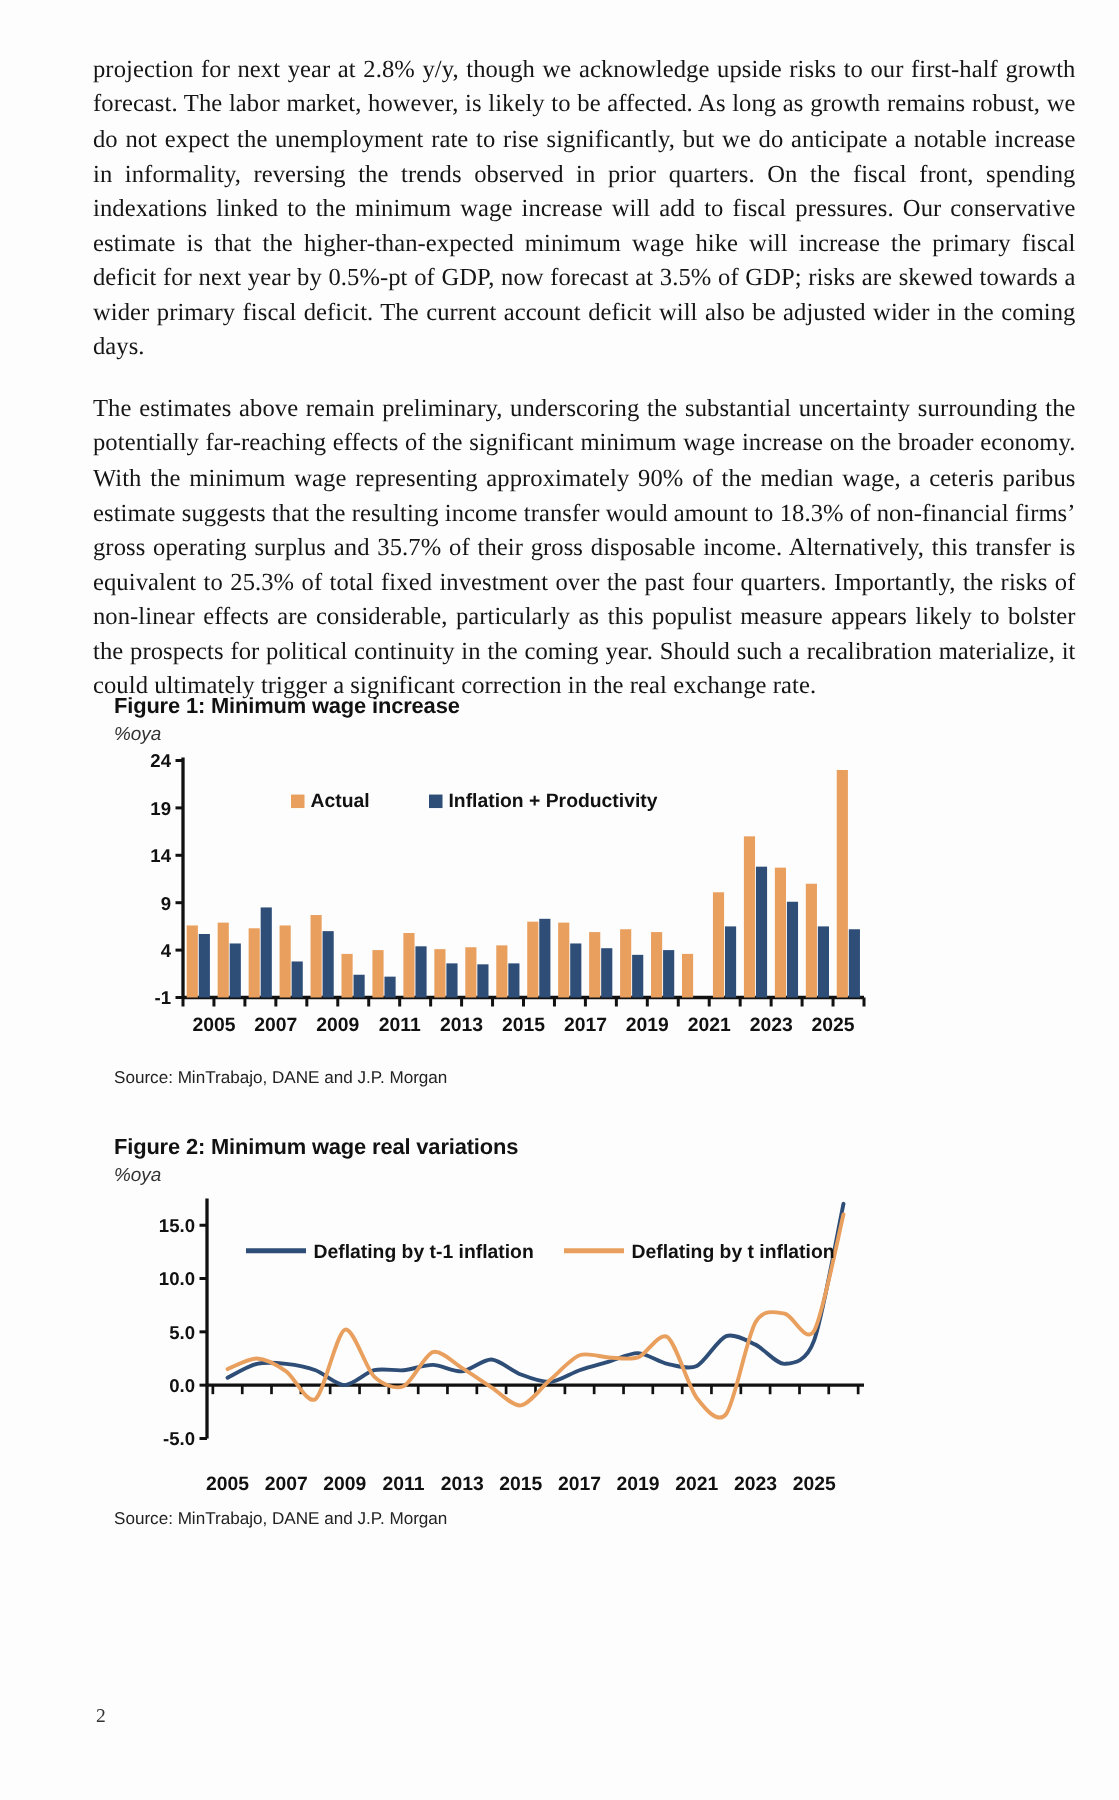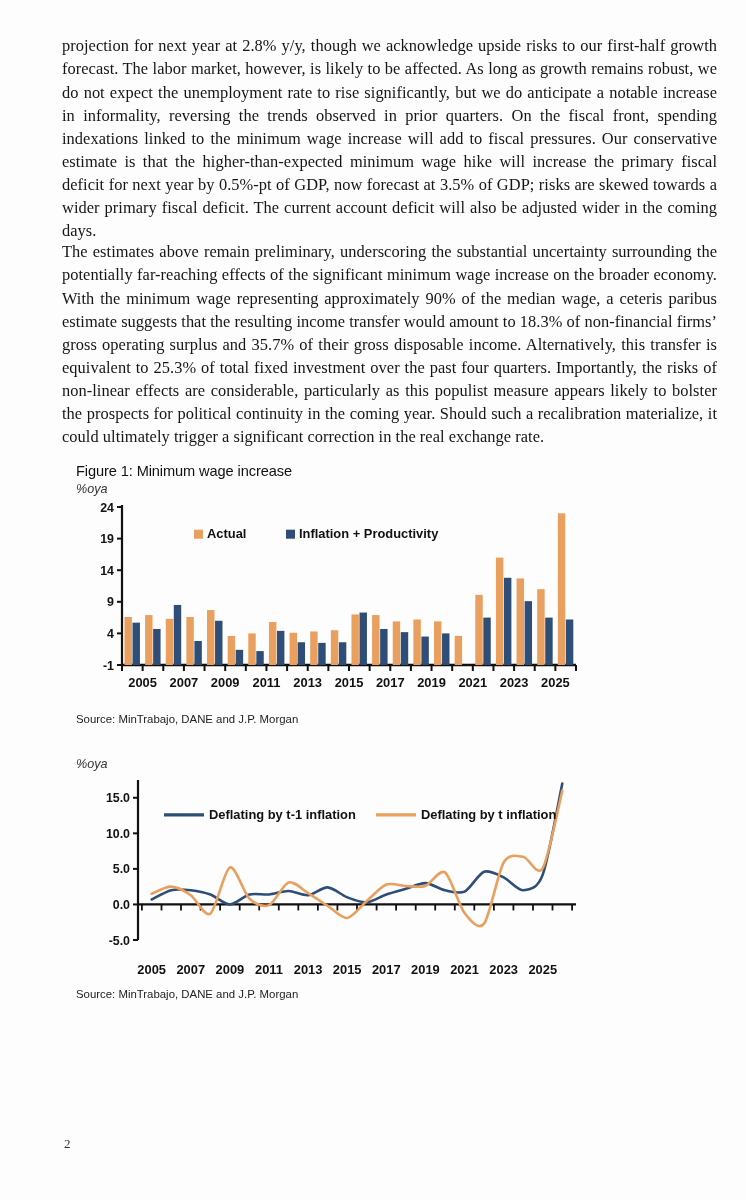--- a/index.html
+++ b/index.html
@@ -26,33 +26,33 @@
     left: 62px;
     width: 655px;
     font-family: "Liberation Serif", serif;
     font-size: 16.4px;
     line-height: 23.1px;
     text-align: justify;
     color: #151515;
     letter-spacing: 0.05px;
   }
   #para-1 { top: 18px; }
-  #para-2 { top: 224px; }
+  #para-2 { top: 244px; }
 
   
   .figure {
     position: absolute;
     font-family: "Liberation Sans", sans-serif;
   }
   #figure-1 { left: 76px; top: 463px; width: 520px; }
   #figure-2 { left: 76px; top: 757px; width: 520px; }
 
   .fig-title {
     font-size: 14.6px;
-    font-weight: normal;
+    font-weight: bold;
     color: #111111;
     letter-spacing: -0.1px;
     margin: 0 0 3px 0;
     white-space: nowrap;
   }
   .fig-units {
     font-size: 12.6px;
     color: #333333;
     margin: 0 0 1px 0;
     font-weight: normal;
@@ -191,20 +191,21 @@
             <text x="131" y="41.20399999999998" class="leglbl">Actual</text>
             <rect x="210" y="32.70399999999998" width="9" height="9" fill="#2E4E78"></rect>
             <text x="223" y="41.20399999999998" class="leglbl">Inflation + Productivity</text>
           </g>
         </svg>
     </div>
     <div class="fig-source">Source: MinTrabajo, DANE and J.P. Morgan</div>
   </div>
 
   <div class="figure" id="figure-2">
+    <div class="fig-title">Figure 2: Minimum wage real variations</div>
     <div class="fig-units">%oya</div>
     <div class="plot-wrap">
       <svg class="plot-svg" id="svg-fig2" width="505" height="213" viewBox="0 0 505 213">
           <line x1="62" y1="8" x2="62" y2="168" stroke="#111" stroke-width="2.2"></line>
           <line x1="57" y1="168" x2="62" y2="168" stroke="#111" stroke-width="2"></line>
           <text x="54" y="172.6" text-anchor="end" class="axlbl">-5.0</text>
           <line x1="57" y1="132.44444444444446" x2="62" y2="132.44444444444446" stroke="#111" stroke-width="2"></line>
           <text x="54" y="137.04444444444445" text-anchor="end" class="axlbl">0.0</text>
           <line x1="57" y1="96.88888888888889" x2="62" y2="96.88888888888889" stroke="#111" stroke-width="2"></line>
           <text x="54" y="101.48888888888888" text-anchor="end" class="axlbl">5.0</text>

